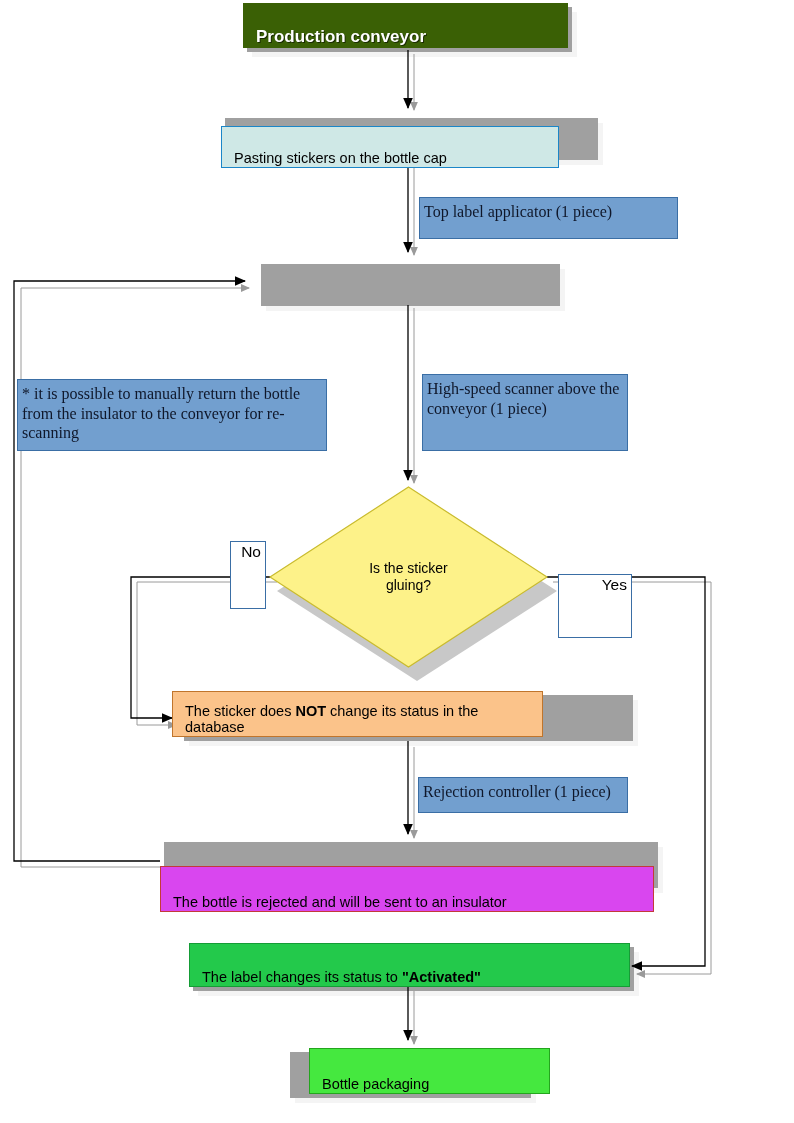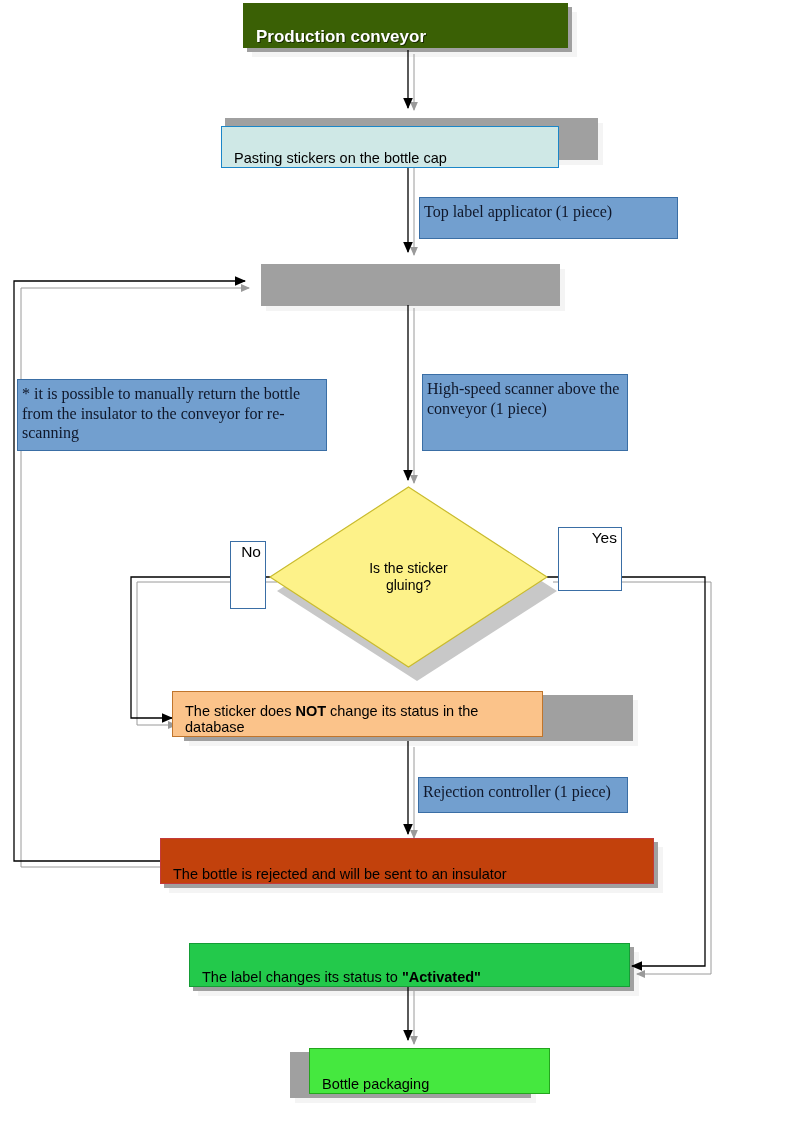--- a/index.html
+++ b/index.html
@@ -63,22 +63,23 @@
   }
   .n-cyan {
     background: #c8fdff;
     border: 1px solid #1b86c8;
   }
   .n-orange {
     background: #fbc38a;
     border: 1px solid #c0752c;
   }
   .n-red {
-    background: #c2410c;
+    background: #d946ef;
     border: 1px solid #c33a3a;
+    margin-top: 28px;
   }
   .n-green-dark {
     background: #23c94b;
     border: 1px solid #159c36;
   }
   .n-green-bright {
     background: #45e83f;
     border: 1px solid #24a51e;
     margin-left: 23px;
   }
@@ -252,21 +253,21 @@
       <span>
         <span>Is the sticker</span><br>
         <span>gluing?</span>
       </span>
     </div>
   </div>
 
   <div class="branch-label" style="left:230px; top:541px; width:36px; height:68px;">
     <span class="label">No</span>
   </div>
-  <div class="branch-label" style="left:558px; top:527px; width:64px; height:64px;">
+  <div class="branch-label" style="left:558px; top:574px; width:74px; height:64px;">
     <span class="label">Yes</span>
   </div>
 
   <div class="shadow-far" style="left:189px; top:700px; width:449px; height:46px;"></div>
   <div class="shadow-near" style="left:184px; top:695px; width:449px; height:46px;"></div>
   <div class="node n-orange" style="left:172px; top:691px; width:371px; height:46px;">
     <span class="label">
       <span>The sticker does </span><b>NOT</b><span> change its status in the database</span>
     </span>
   </div>

